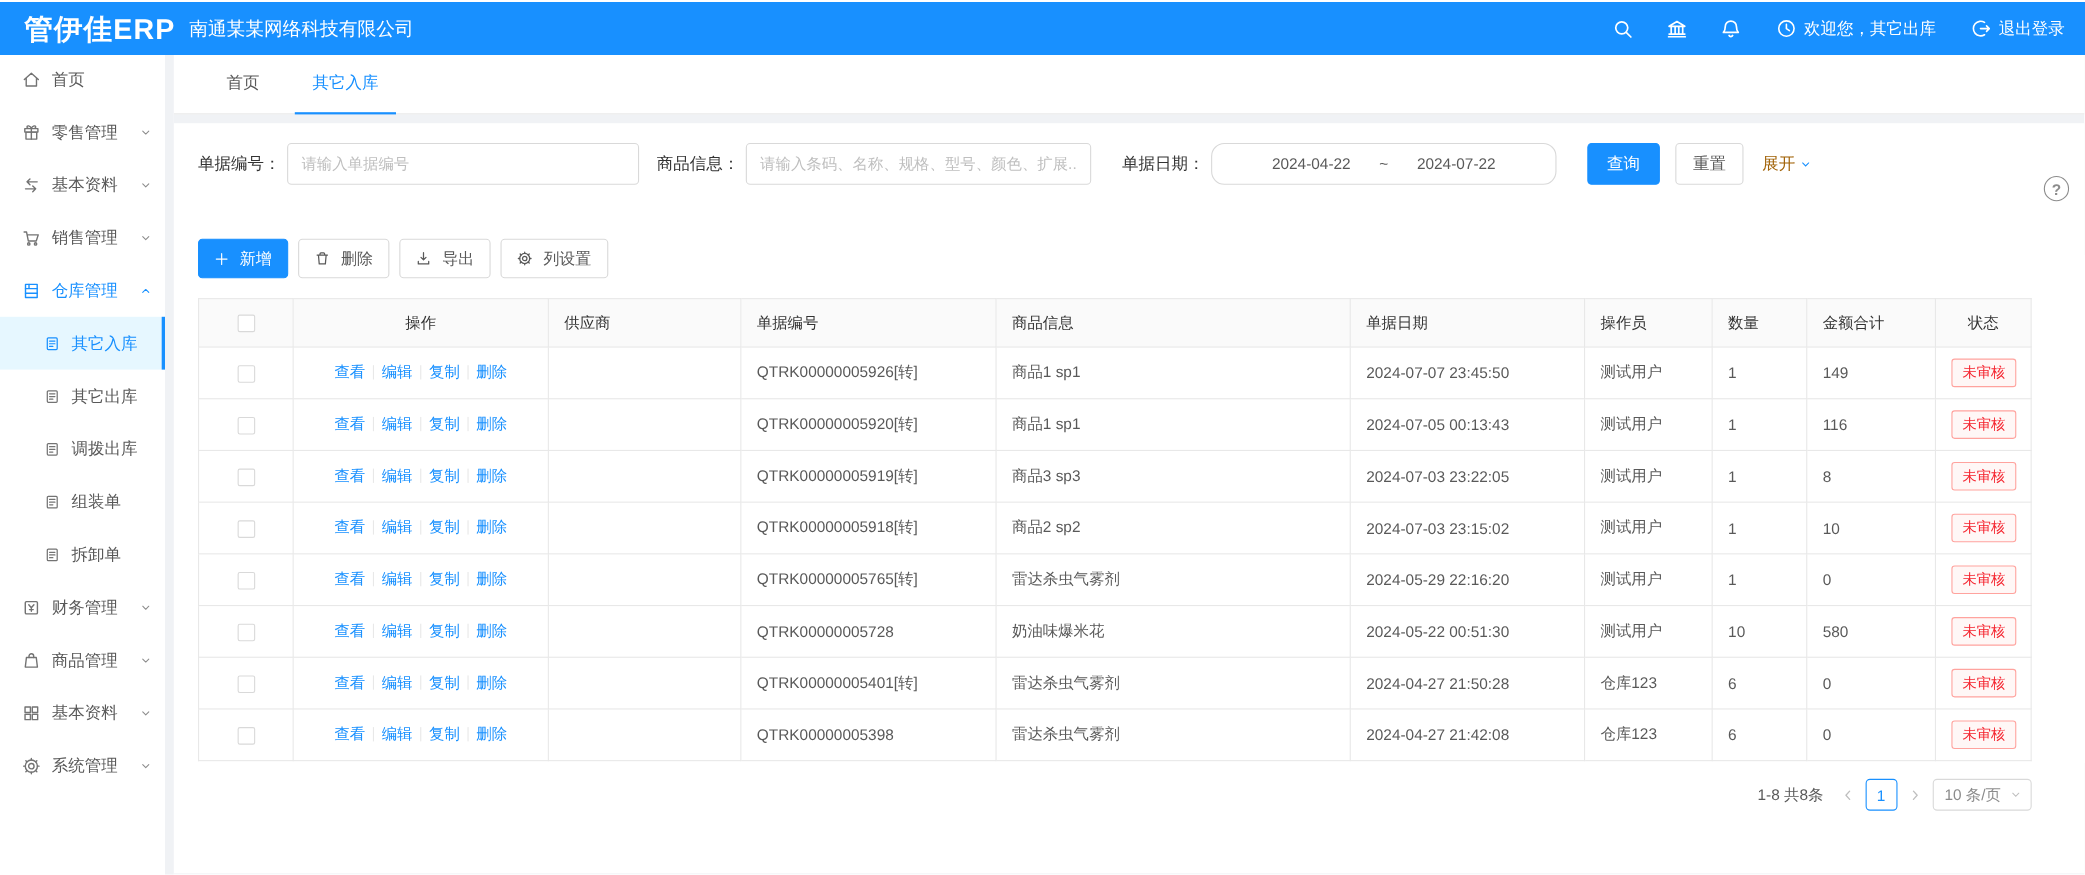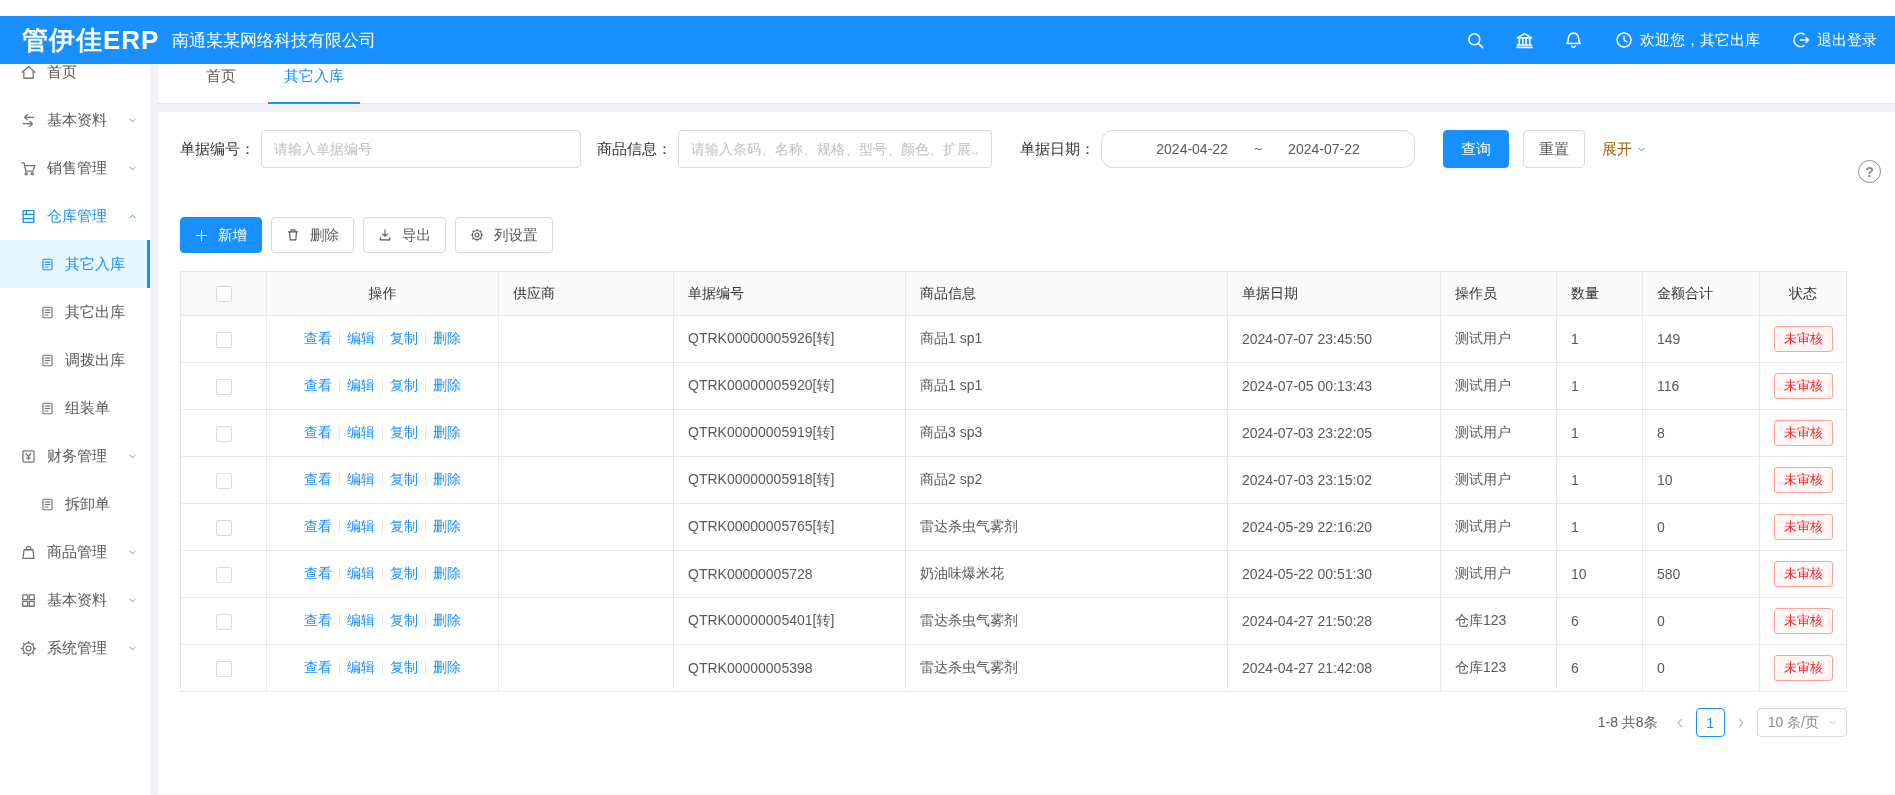--- a/index.html
+++ b/index.html
@@ -1,20 +1,20 @@
 <!DOCTYPE html>
 <html><head>
 <meta charset="utf-8">
 <style>
   * { margin:0; padding:0; box-sizing:border-box; }
   html,body { width:1895px; height:795px; overflow:hidden; background:#fff;
     font-family:"Liberation Sans","DejaVu Sans",sans-serif; }
 
   
-  .header { position:fixed; top:16px; left:0; width:1895px; height:48px; background:#1890ff;
+  .header { position:fixed; top:2px; left:0; width:1895px; height:48px; background:#1890ff;
     display:flex; align-items:center; color:#fff; z-index:10; }
   .logo { width:150px; padding-left:22px; font-size:26px; font-weight:bold; letter-spacing:1px; white-space:nowrap; }
   .company { font-size:17px; margin-left:22px; flex:0 0 auto; }
   .hdr-right { margin-left:auto; display:flex; align-items:center; padding-right:18px; }
   .hdr-ic { display:flex; align-items:center; margin-left:30px; cursor:pointer; }
   .hdr-group { display:flex; align-items:center; gap:7px; margin-left:32px; font-size:15px; cursor:pointer; white-space:nowrap; }
   .hsvg { stroke:#fff; fill:none; stroke-width:1.3; stroke-linecap:round; stroke-linejoin:round; }
 
   
   .sidebar { position:fixed; top:48px; left:0; width:150px; bottom:0; background:#fff; z-index:5; }
@@ -136,20 +136,31 @@
 
 <div class="sidebar">
   <div class="side-item">
     <svg class="ic" width="17" height="17" viewBox="0 0 16 16">
         <path d="M2 7.8 L8 2.4 L14 7.8 M3.6 6.6 V13.4 H12.4 V6.6"></path>
       </svg>
     <span class="lbl">首页</span>
   </div>
   <div class="side-item">
     <svg class="ic" width="17" height="17" viewBox="0 0 16 16">
+        <rect x="2.4" y="4.6" width="11.2" height="3"></rect>
+        <rect x="3.4" y="7.6" width="9.2" height="6"></rect>
+        <path d="M8 4.6 V13.6 M5.6 4.4 C3.8 4.4 3.9 1.9 5.7 2.3 C7.3 2.7 8 4.4 8 4.4 M10.4 4.4 C12.2 4.4 12.1 1.9 10.3 2.3 C8.7 2.7 8 4.4 8 4.4"></path>
+      </svg>
+    <span class="lbl">零售管理</span>
+    <svg class="chev" width="11" height="11" viewBox="0 0 16 16">
+        <path d="M4 6 L8 10 L12 6"></path>
+      </svg>
+  </div>
+  <div class="side-item">
+    <svg class="ic" width="17" height="17" viewBox="0 0 16 16">
         <path d="M13 5 H4.5 M6.8 2.6 L4.3 5 L6.8 7.4 M3 11 H11.5 M9.2 8.6 L11.7 11 L9.2 13.4"></path>
       </svg>
     <span class="lbl">基本资料</span>
     <svg class="chev" width="11" height="11" viewBox="0 0 16 16">
         <path d="M4 6 L8 10 L12 6"></path>
       </svg>
   </div>
   <div class="side-item">
     <svg class="ic" width="17" height="17" viewBox="0 0 16 16">
         <circle cx="5.8" cy="13" r="1"></circle>
@@ -192,36 +203,36 @@
       </svg>
     <span class="lbl">调拨出库</span>
   </div>
   <div class="side-item side-sub">
     <svg class="ic" width="15" height="15" viewBox="0 0 16 16">
         <rect x="3.2" y="2.4" width="9.6" height="11.2" rx="1"></rect>
         <path d="M5.4 5.4 H10.6 M5.4 8 H10.6 M5.4 10.6 H8.6"></path>
       </svg>
     <span class="lbl">组装单</span>
   </div>
-  <div class="side-item">
-    <svg class="ic" width="17" height="17" viewBox="0 0 16 16">
-        <rect x="2.8" y="2.8" width="10.4" height="10.4" rx="1"></rect>
-        <path d="M5.8 5.4 L8 8 L10.2 5.4 M8 8 V11 M6.4 9.6 H9.6"></path>
-      </svg>
-    <span class="lbl">财务管理</span>
-    <svg class="chev" width="11" height="11" viewBox="0 0 16 16">
-        <path d="M4 6 L8 10 L12 6"></path>
-      </svg>
-  </div>
   <div class="side-item side-sub">
     <svg class="ic" width="15" height="15" viewBox="0 0 16 16">
         <rect x="3.2" y="2.4" width="9.6" height="11.2" rx="1"></rect>
         <path d="M5.4 5.4 H10.6 M5.4 8 H10.6 M5.4 10.6 H8.6"></path>
       </svg>
     <span class="lbl">拆卸单</span>
+  </div>
+  <div class="side-item">
+    <svg class="ic" width="17" height="17" viewBox="0 0 16 16">
+        <rect x="2.8" y="2.8" width="10.4" height="10.4" rx="1"></rect>
+        <path d="M5.8 5.4 L8 8 L10.2 5.4 M8 8 V11 M6.4 9.6 H9.6"></path>
+      </svg>
+    <span class="lbl">财务管理</span>
+    <svg class="chev" width="11" height="11" viewBox="0 0 16 16">
+        <path d="M4 6 L8 10 L12 6"></path>
+      </svg>
   </div>
   <div class="side-item">
     <svg class="ic" width="17" height="17" viewBox="0 0 16 16">
         <path d="M3.8 5.4 H12.2 L13.2 13.6 H2.8 Z"></path>
         <path d="M6 5.4 V4.2 a2 2 0 0 1 4 0 V5.4"></path>
       </svg>
     <span class="lbl">商品管理</span>
     <svg class="chev" width="11" height="11" viewBox="0 0 16 16">
         <path d="M4 6 L8 10 L12 6"></path>
       </svg>

